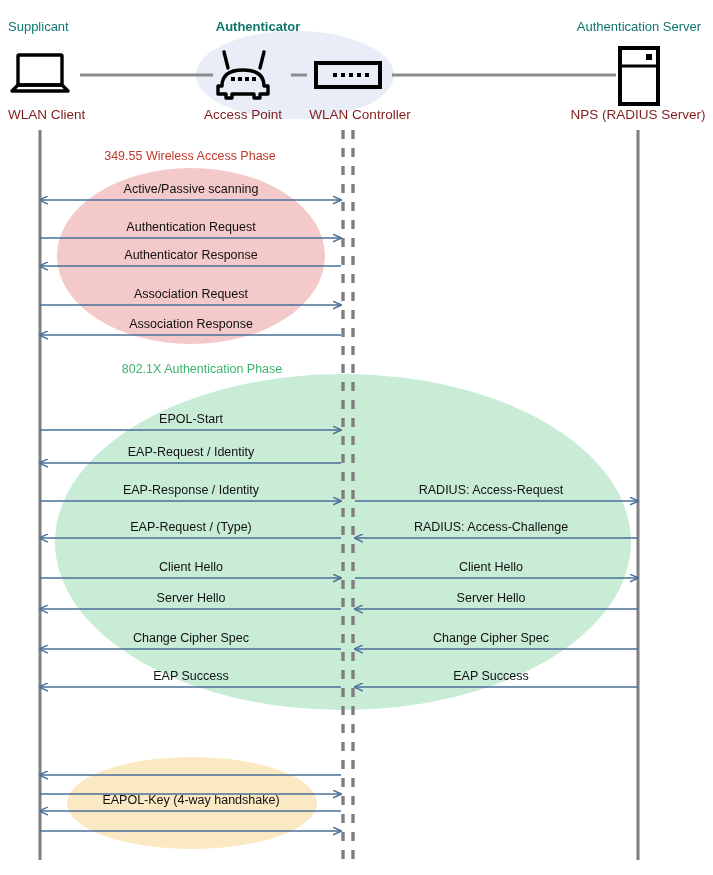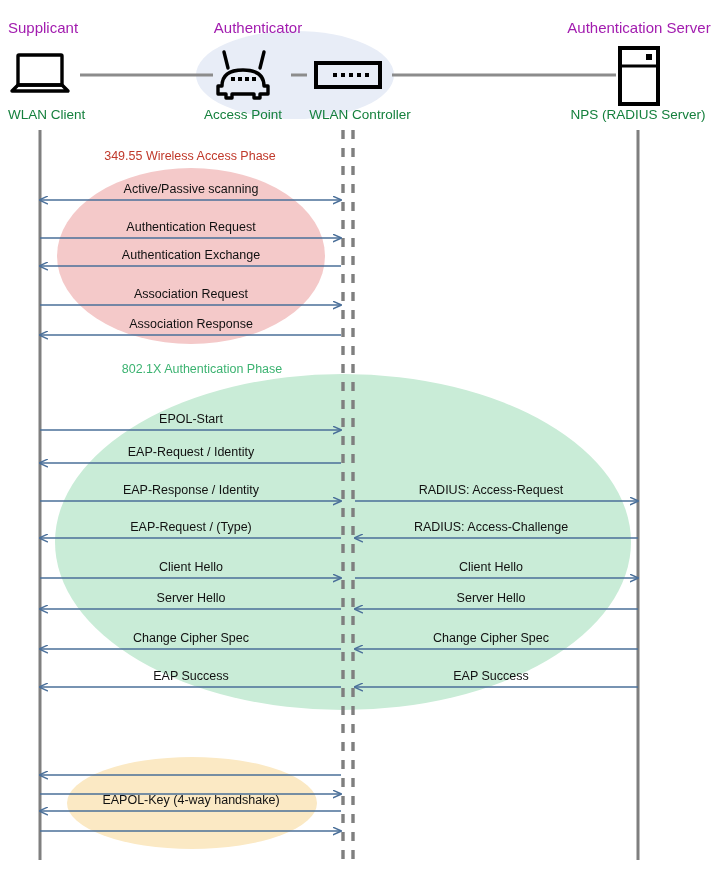--- a/index.html
+++ b/index.html
@@ -21,30 +21,30 @@
   }
   #svg-layer {
     position: absolute;
     left: 0;
     top: 0;
     width: 713px;
     height: 875px;
   }
   .node-title {
     position: absolute;
-    font-size: 15px;
-    color: #a21caf;
+    font-size: 13px;
+    color: #0f766e;
     white-space: nowrap;
     text-align: center;
     line-height: 1.1;
   }
   .node-caption {
     position: absolute;
     font-size: 13.5px;
-    color: #15803d;
+    color: #7f1d1d;
     white-space: nowrap;
     text-align: center;
     line-height: 1.1;
   }
   .phase-label {
     position: absolute;
     font-size: 12.5px;
     white-space: nowrap;
     text-align: center;
     line-height: 1.45;
@@ -153,37 +153,37 @@
         <line x1="355" y1="649" x2="638" y2="649" stroke="#4a6f99" stroke-width="1.6" marker-start="url(#arrowLeft)"></line>
         <line x1="355" y1="687" x2="638" y2="687" stroke="#4a6f99" stroke-width="1.6" marker-start="url(#arrowLeft)"></line>
         <line x1="40" y1="775" x2="341" y2="775" stroke="#4a6f99" stroke-width="1.6" marker-start="url(#arrowLeft)"></line>
         <line x1="40" y1="794" x2="341" y2="794" stroke="#4a6f99" stroke-width="1.6" marker-end="url(#arrowRight)"></line>
         <line x1="40" y1="811" x2="341" y2="811" stroke="#4a6f99" stroke-width="1.6" marker-start="url(#arrowLeft)"></line>
         <line x1="40" y1="831" x2="341" y2="831" stroke="#4a6f99" stroke-width="1.6" marker-end="url(#arrowRight)"></line>
       </g>
   </svg>
 
   <div class="node-title" style="left:8px; top:20px;">Supplicant</div>
-  <div class="node-title" style="left:258px; top:20px; transform:translateX(-50%);">Authenticator</div>
+  <div class="node-title" style="left:258px; top:20px; transform:translateX(-50%);font-weight:bold;">Authenticator</div>
   <div class="node-title" style="left:639px; top:20px; transform:translateX(-50%);">Authentication Server</div>
 
   <div class="node-caption" style="left:8px; top:108px;">WLAN Client</div>
   <div class="node-caption" style="left:243px; top:108px; transform:translateX(-50%);">Access Point</div>
   <div class="node-caption" style="left:360px; top:108px; transform:translateX(-50%);">WLAN Controller</div>
   <div class="node-caption" style="left:638px; top:108px; transform:translateX(-50%);">NPS (RADIUS Server)</div>
 
   <div class="phase-label" style="left:190px; top:147px; transform:translateX(-50%); color:#c0392b;">349.55 Wireless Access Phase</div>
 
   <div class="phase-label" style="left:202px; top:360px; transform:translateX(-50%); color:#3cb371;">802.1X Authentication Phase</div>
 
 
   <div id="message-labels">
       <div class="msg-label" style="left: 191px; top: 183px;">Active/Passive scanning</div>
       <div class="msg-label" style="left: 191px; top: 221px;">Authentication Request</div>
-      <div class="msg-label" style="left: 191px; top: 249px;">Authentication Exchange</div>
+      <div class="msg-label" style="left: 191px; top: 249px;">Authenticator Response</div>
       <div class="msg-label" style="left: 191px; top: 288px;">Association Request</div>
       <div class="msg-label" style="left: 191px; top: 318px;">Association Response</div>
       <div class="msg-label" style="left: 191px; top: 413px;">EPOL-Start</div>
       <div class="msg-label" style="left: 191px; top: 446px;">EAP-Request / Identity</div>
       <div class="msg-label" style="left: 191px; top: 484px;">EAP-Response / Identity</div>
       <div class="msg-label" style="left: 191px; top: 521px;">EAP-Request / (Type)</div>
       <div class="msg-label" style="left: 191px; top: 561px;">Client Hello</div>
       <div class="msg-label" style="left: 191px; top: 592px;">Server Hello</div>
       <div class="msg-label" style="left: 191px; top: 632px;">Change Cipher Spec</div>
       <div class="msg-label" style="left: 191px; top: 670px;">EAP Success</div>

